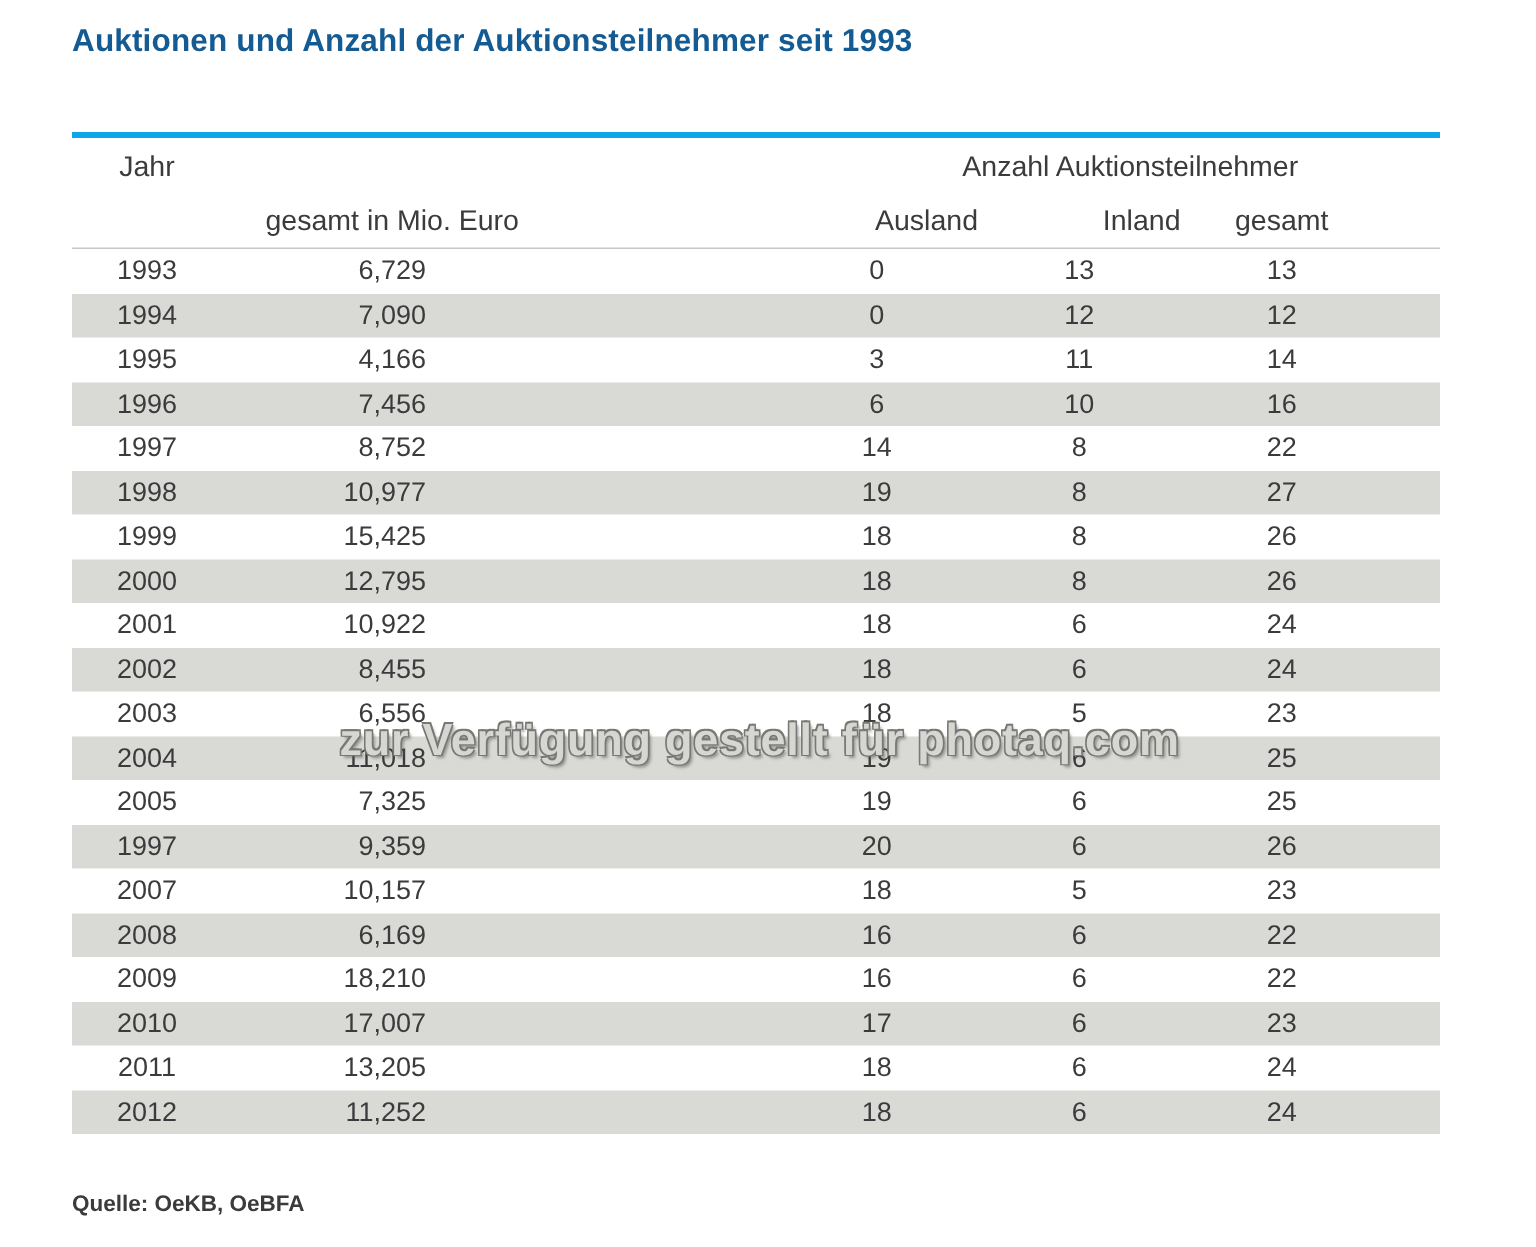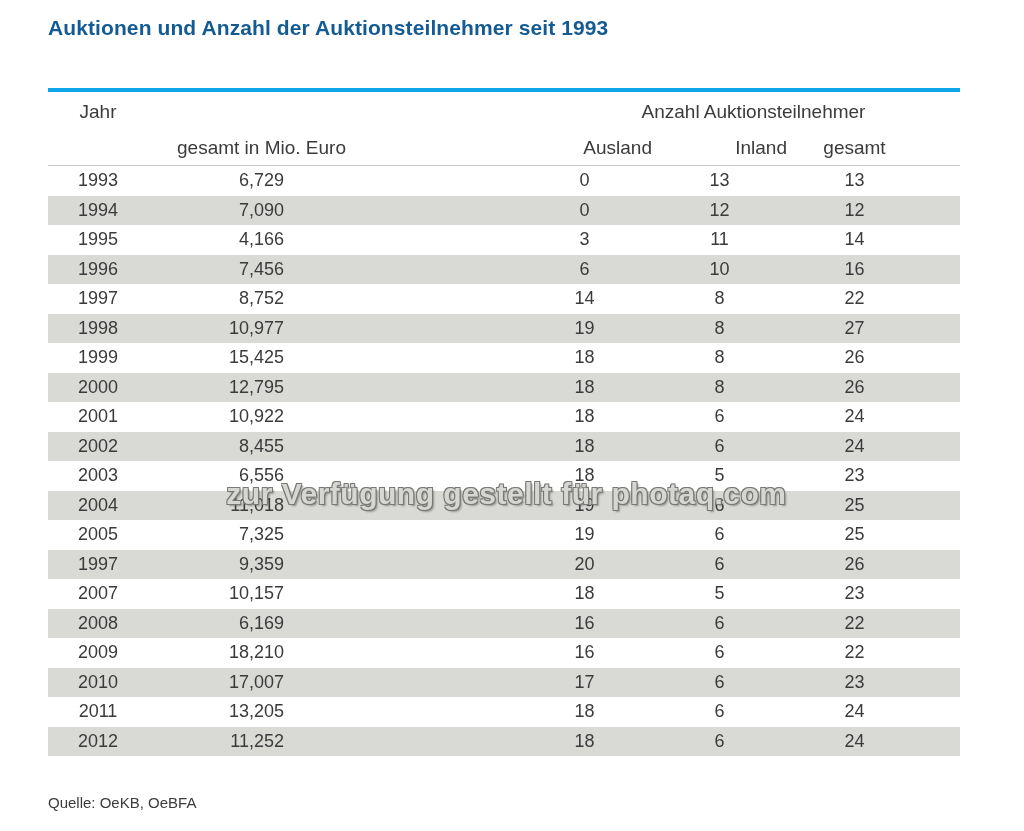--- a/index.html
+++ b/index.html
@@ -34,21 +34,21 @@
   .c.v { text-align:right; padding-right:6px; }
   .c.a, .c.i, .c.g { text-align:center; }
   .sp { }
 
   .watermark { position:absolute; top:477px; left:50%; transform:translateX(-51%);
     font-size:30px; font-weight:bold; white-space:nowrap; color:#d6d6d2;
     letter-spacing:0.5px; z-index:5;
     text-shadow:-1px -1px 0 #787874, 1px -1px 0 #787874, -1px 1px 0 #787874,
                  1px 1px 0 #787874, 2px 2px 2px rgba(90,90,90,0.55); }
 
-  .source { position:absolute; left:48px; top:794px; font-size:15px; color:#3b3b3d; }
+  .source { position:absolute; left:48px; top:794px; font-size:15px; color:#3b3b3d;font-weight:bold; }
 </style>
 </head>
 <body>
 
 <div class="page">
 
   <h1 class="title">Auktionen und Anzahl der Auktionsteilnehmer seit 1993</h1>
 
   <div class="table">
     <div class="thead">

